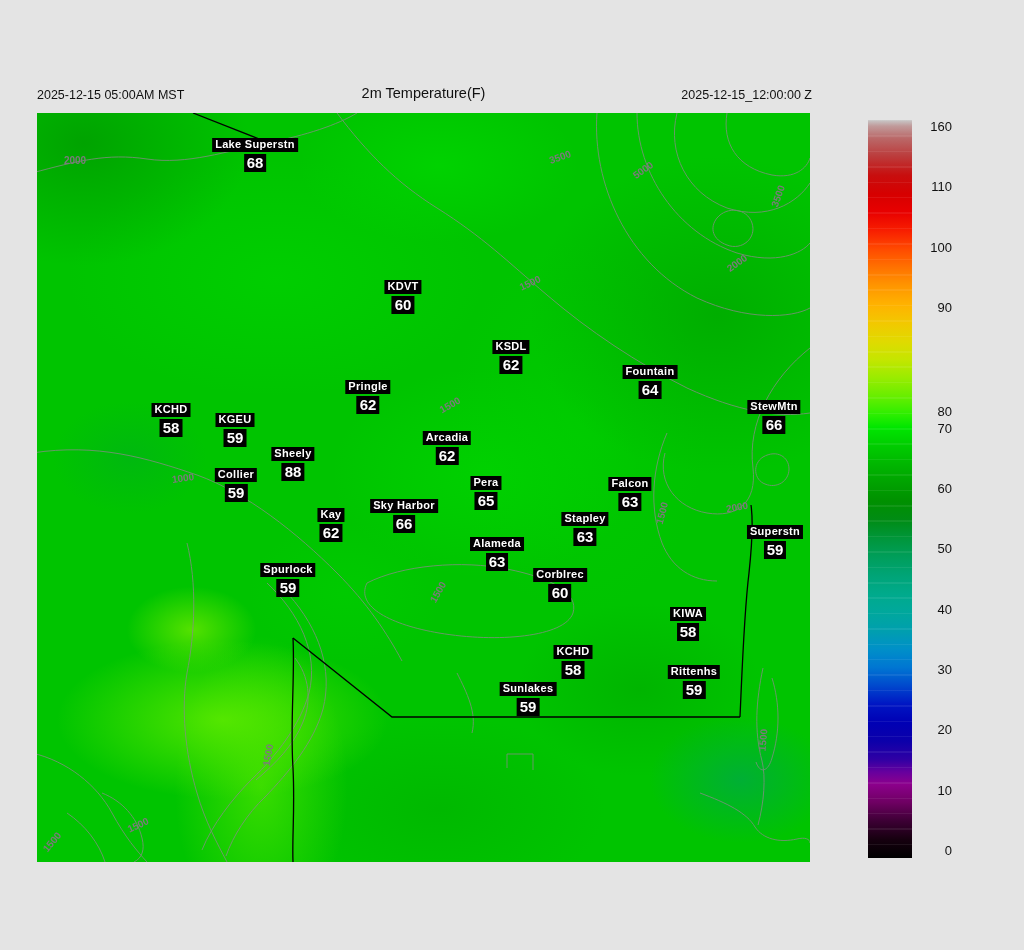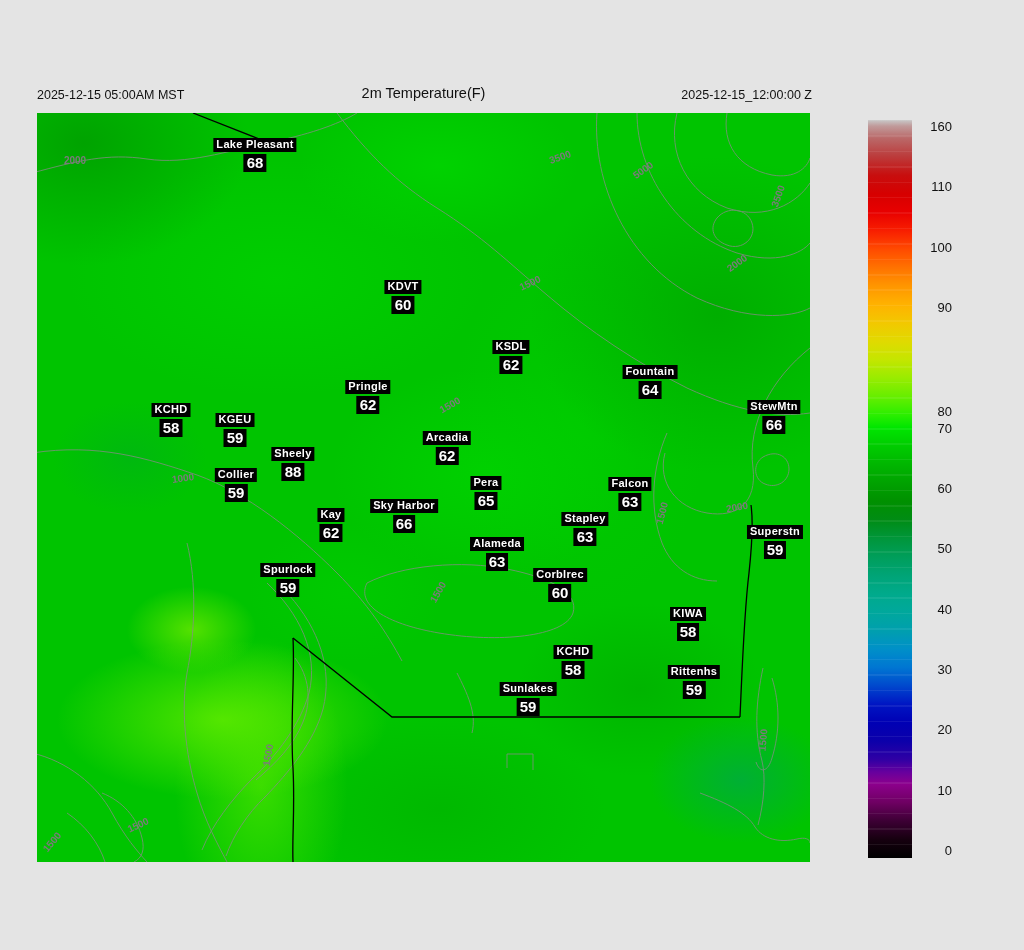--- a/index.html
+++ b/index.html
@@ -152,21 +152,21 @@
         <div class="contour-label" style="left: 700px; top: 394px; transform: translate(-50%, -50%) rotate(-10deg);">2000</div>
         <div class="contour-label" style="left: 625px; top: 400px; transform: translate(-50%, -50%) rotate(-75deg);">1500</div>
         <div class="contour-label" style="left: 401px; top: 479px; transform: translate(-50%, -50%) rotate(-60deg);">1500</div>
         <div class="contour-label" style="left: 726px; top: 627px; transform: translate(-50%, -50%) rotate(-85deg);">1500</div>
         <div class="contour-label" style="left: 231px; top: 642px; transform: translate(-50%, -50%) rotate(-80deg);">1500</div>
         <div class="contour-label" style="left: 101px; top: 712px; transform: translate(-50%, -50%) rotate(-25deg);">1500</div>
         <div class="contour-label" style="left: 15px; top: 729px; transform: translate(-50%, -50%) rotate(-50deg);">1500</div>
       </div>
     <div id="stations">
         <div class="station" style="left: 218px; top: 25px;">
-          <span class="st-name">Lake Pleasant</span>
+          <span class="st-name">Lake Superstn</span>
           <span class="st-value">68</span>
         </div>
         <div class="station" style="left: 366px; top: 167px;">
           <span class="st-name">KDVT</span>
           <span class="st-value">60</span>
         </div>
         <div class="station" style="left: 474px; top: 227px;">
           <span class="st-name">KSDL</span>
           <span class="st-value">62</span>
         </div>

